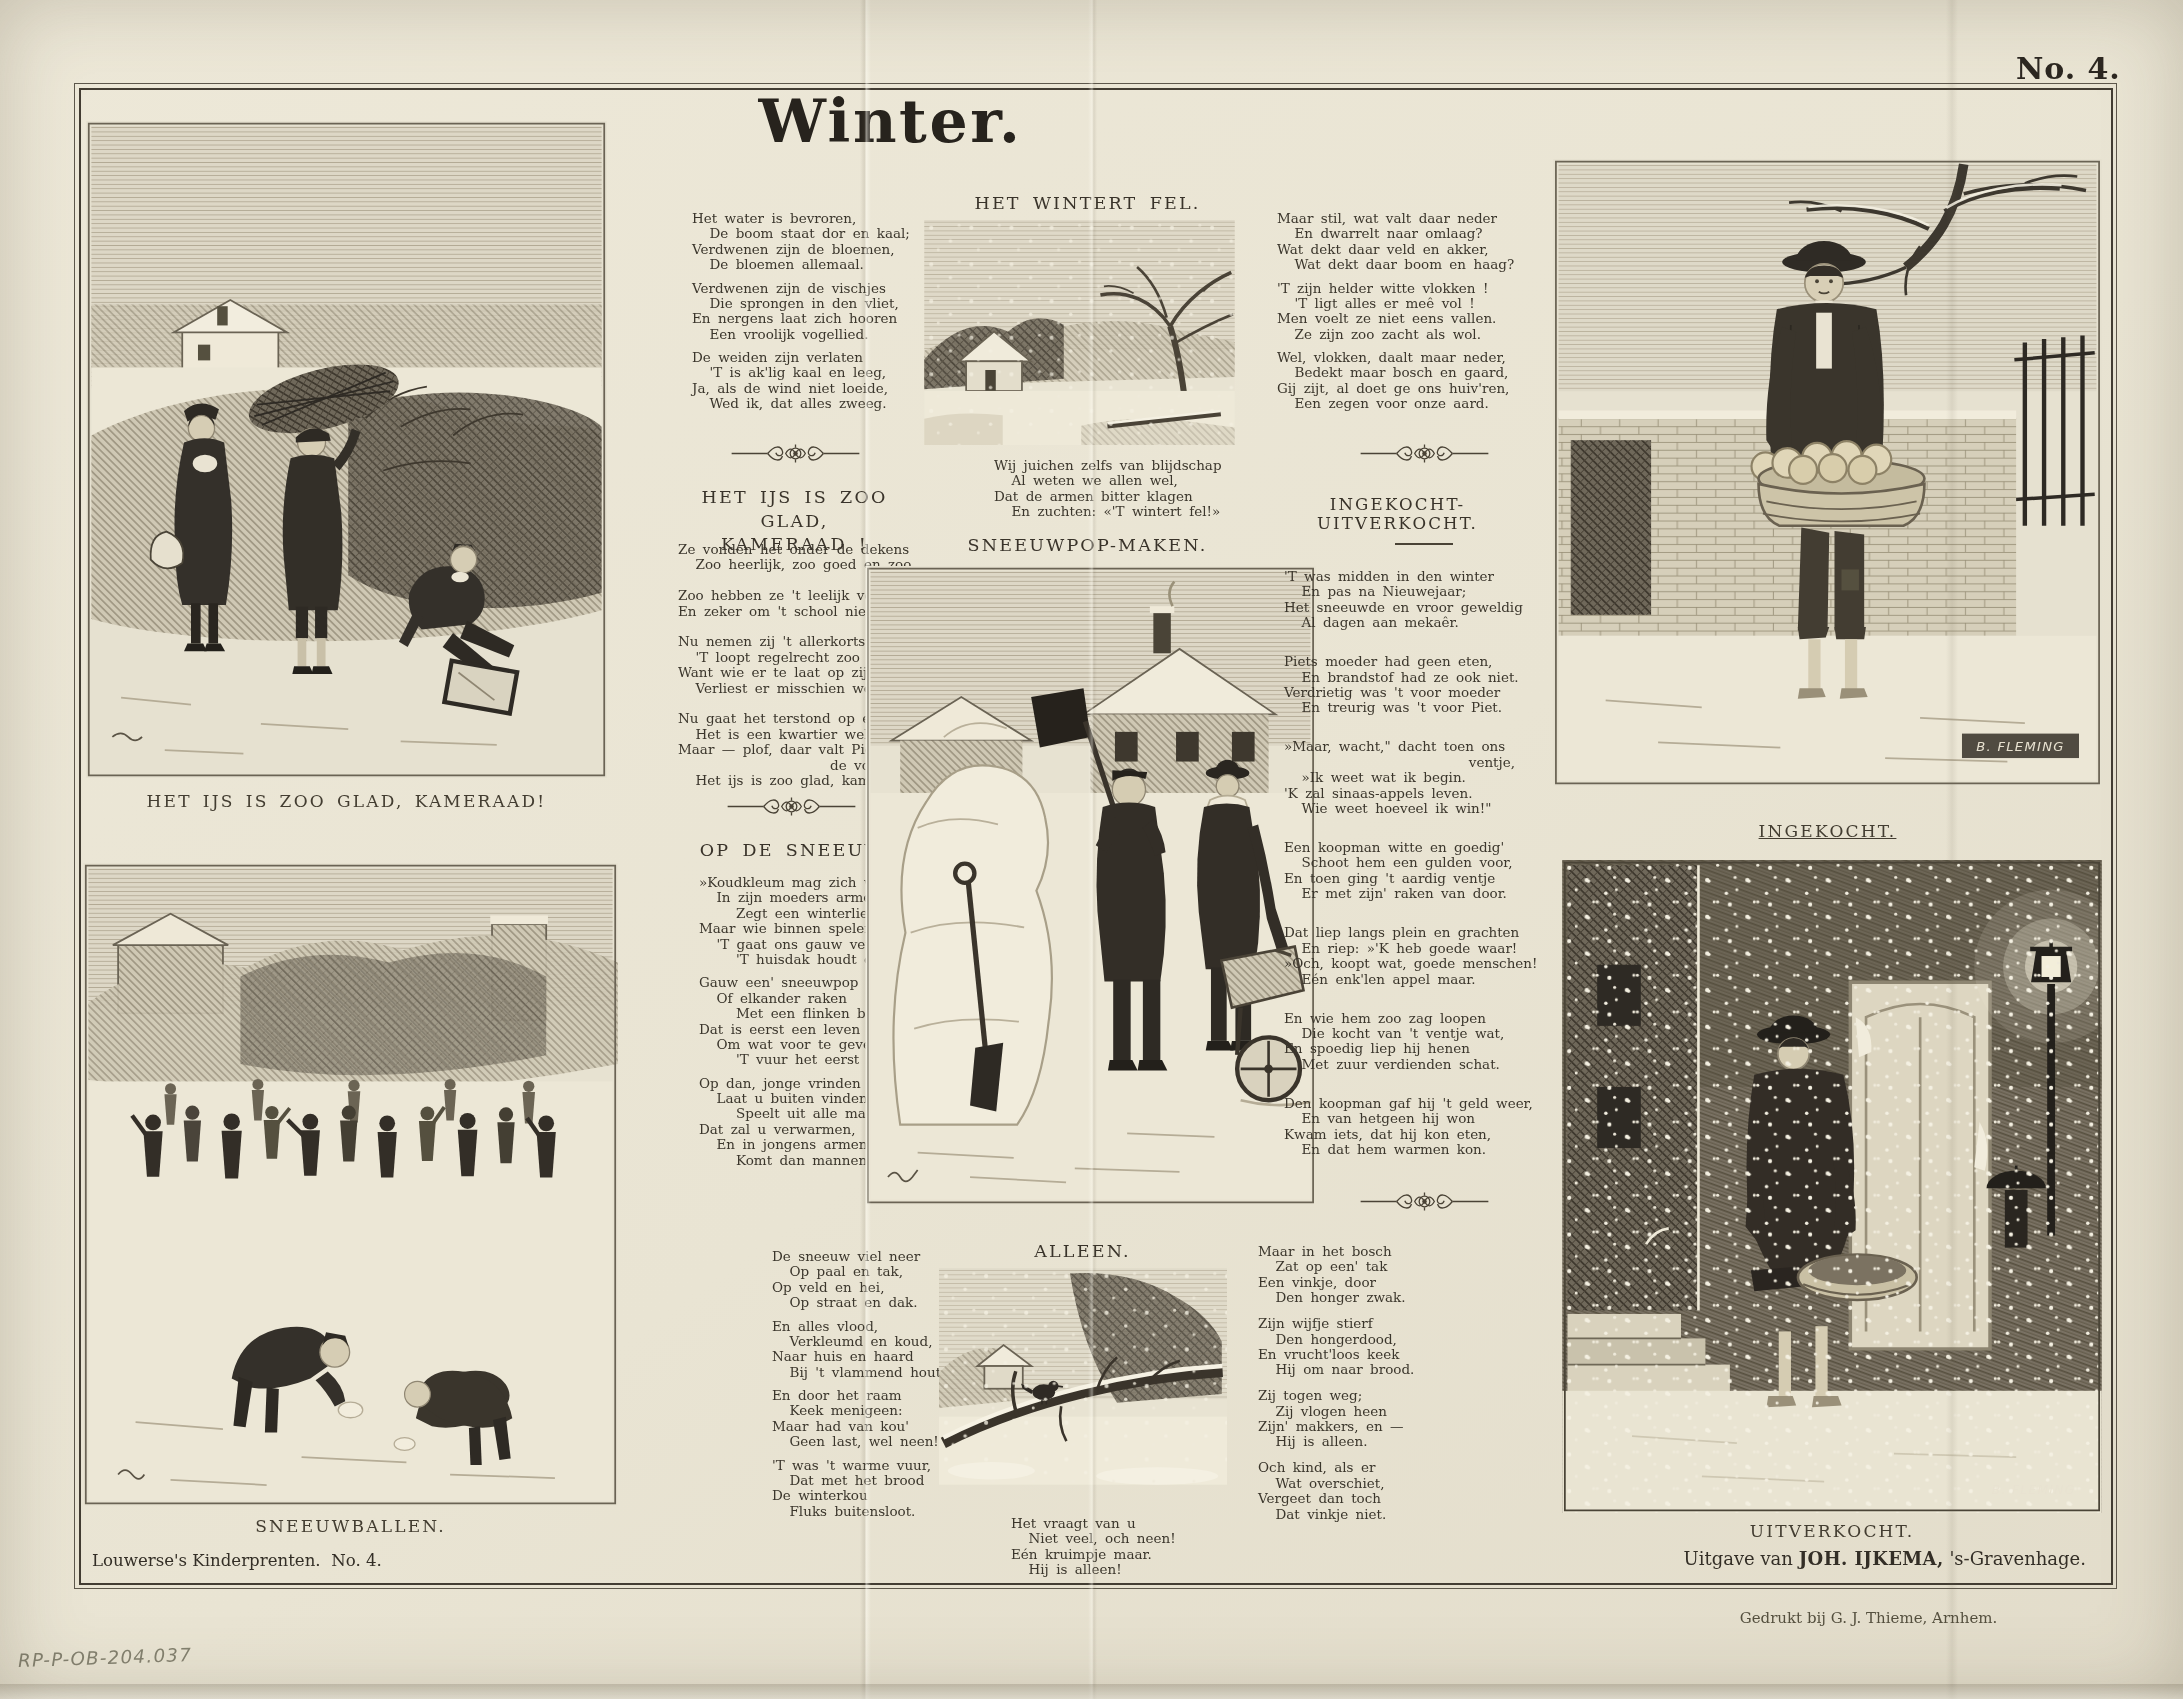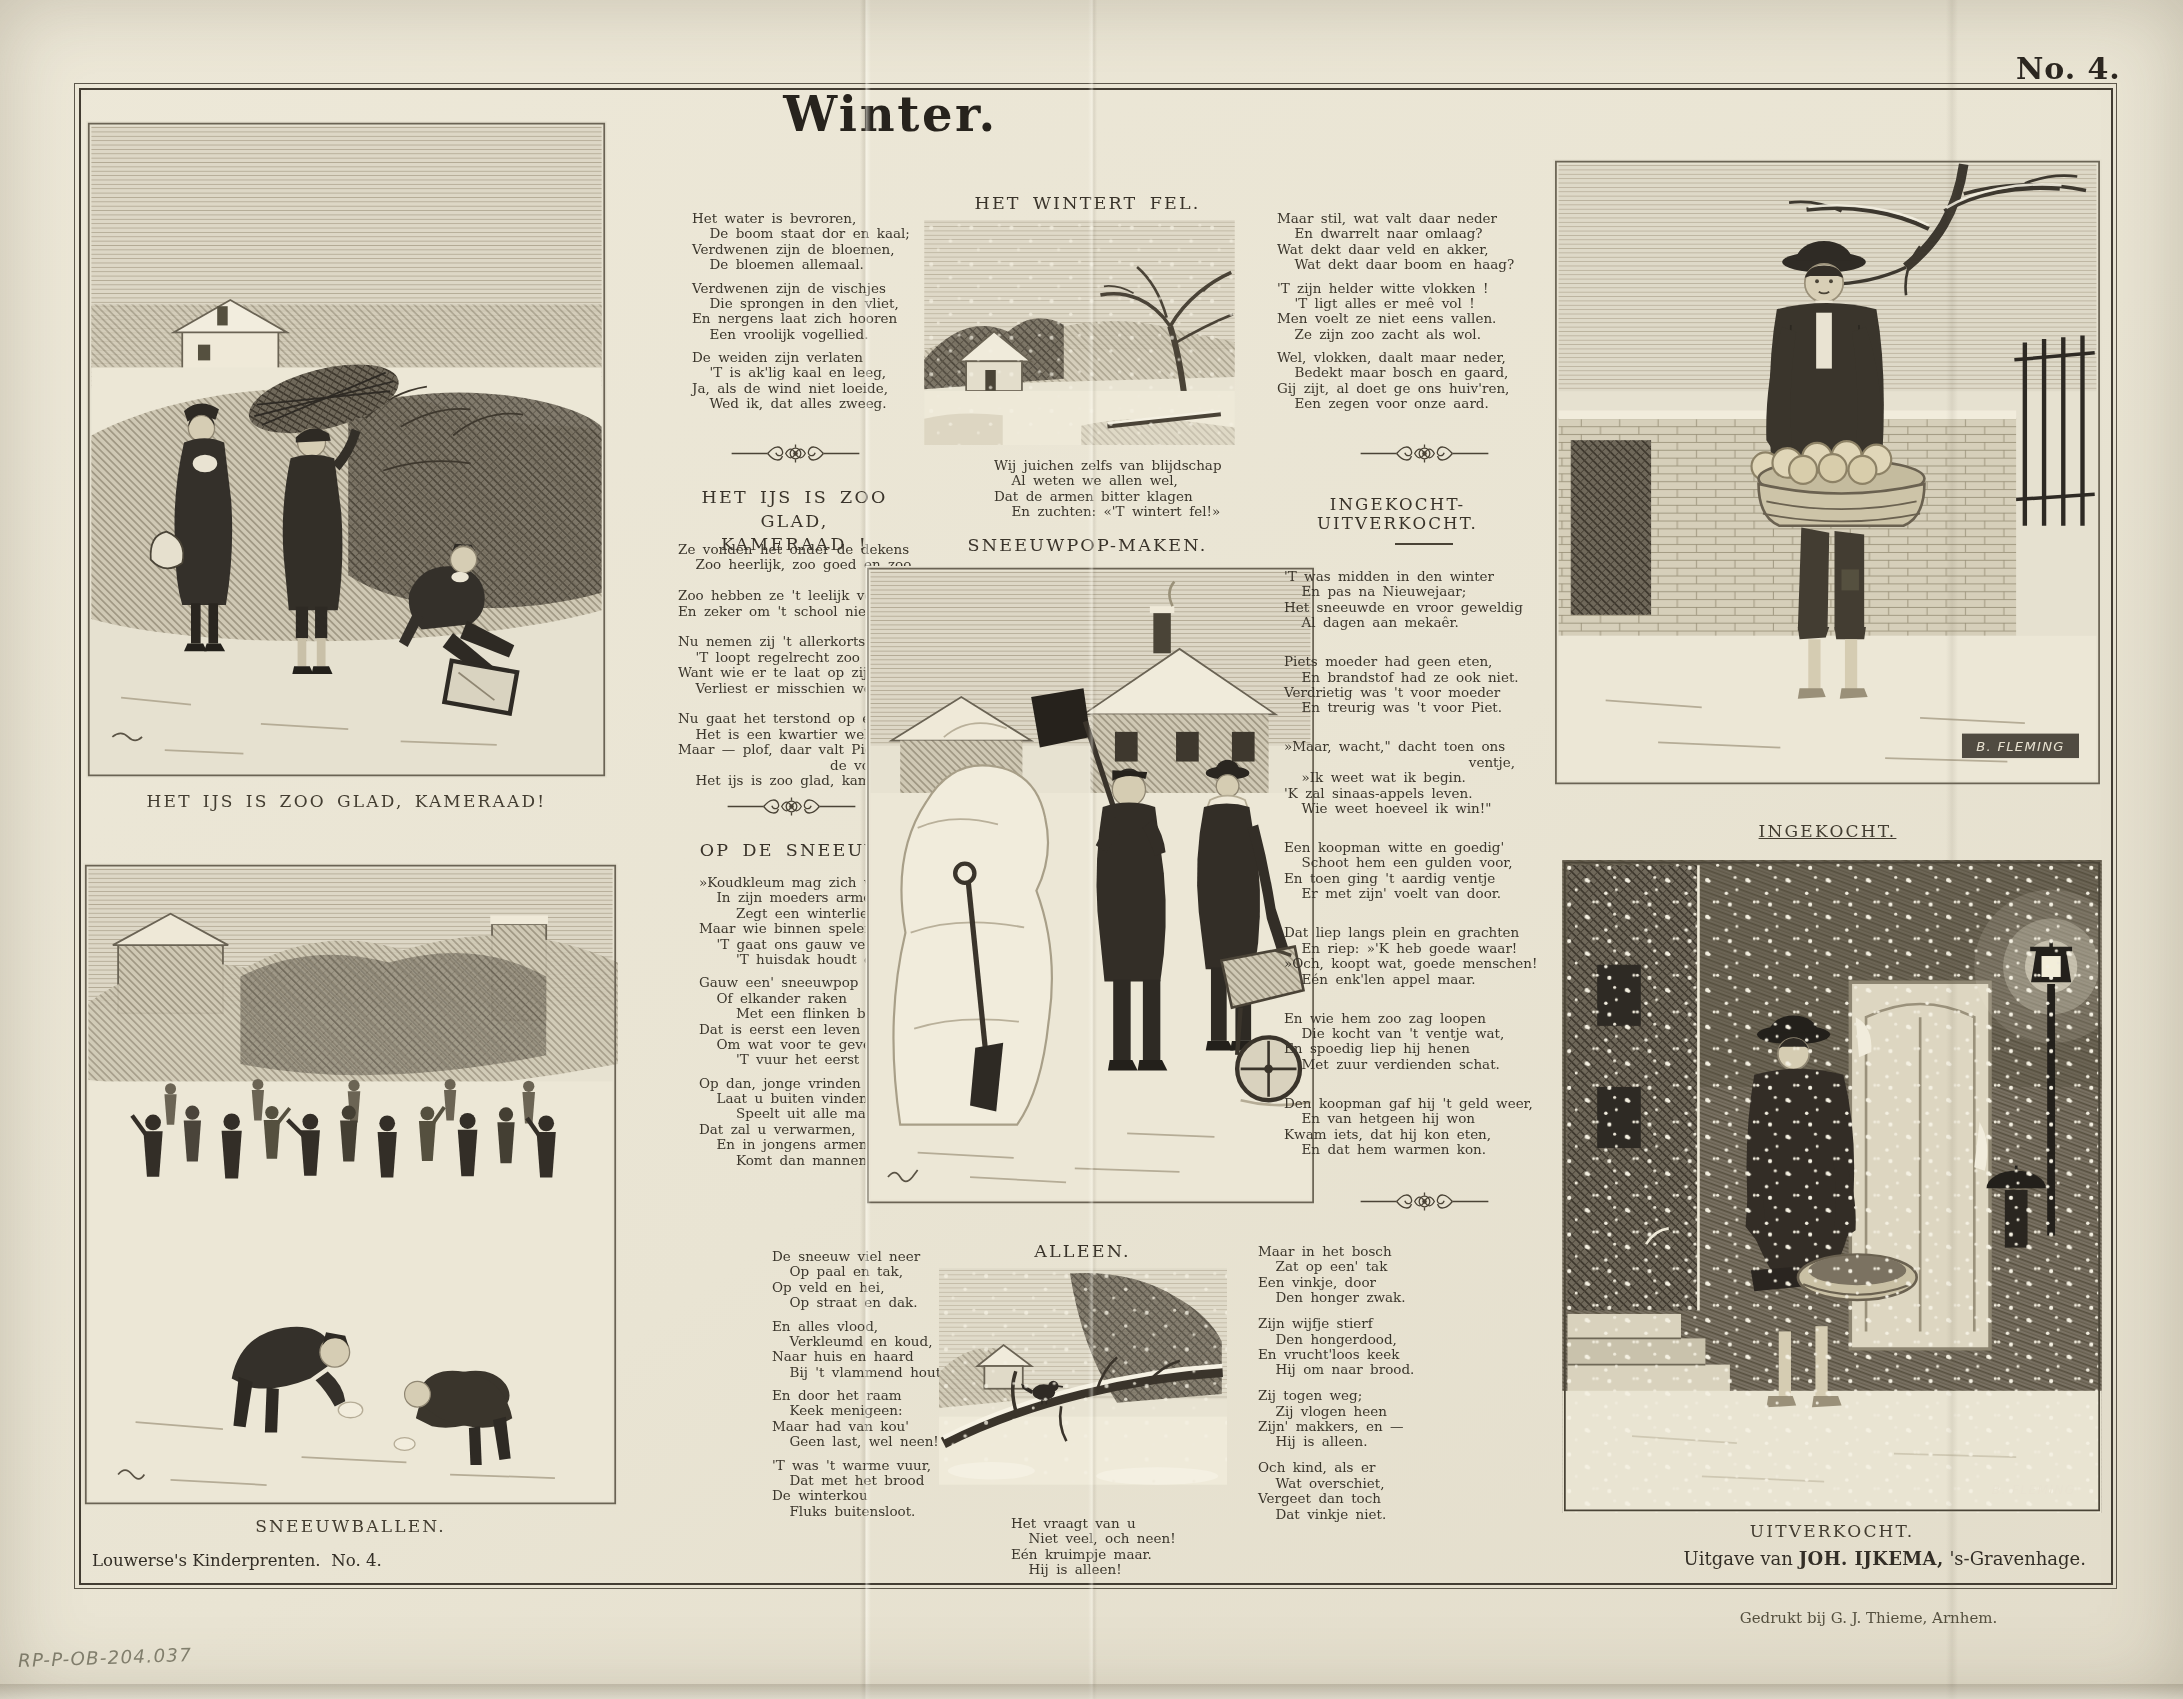--- a/index.html
+++ b/index.html
@@ -2,21 +2,21 @@
 <html style="font-size:14px"><head>
 <meta charset="utf-8">
 <style>
   html,body{margin:0;padding:0;background:#a8a193;}
   .page{position:relative;width:2184px;height:1700px;overflow:hidden;
     background:linear-gradient(145deg,#ede8d8 0%,#e9e4d3 55%,#e2dcca 100%);
     font-family:"DejaVu Serif","Liberation Serif",serif;color:#3b352b;}
   .frame{position:absolute;left:74px;top:83px;width:2041px;height:1504px;border:0.9px solid #5d574b;}
   .frame::before{content:"";position:absolute;inset:3.5px;border:2.6px solid #433d33;}
   .title{position:absolute;left:707px;top:86px;width:367px;text-align:center;
-    font-size:48px;font-weight:bold;letter-spacing:2.6px;color:#27231d;}
+    font-size:60px;font-weight:bold;letter-spacing:2.6px;color:#27231d;}
   .issue{position:absolute;left:2016px;top:51px;width:157px;font-size:30px;font-weight:bold;letter-spacing:0.9px;color:#2c2721;}
   .caption{position:absolute;text-align:center;font-size:17px;letter-spacing:2.2px;word-spacing:3.5px;color:#433d31;}
   .heading{position:absolute;text-align:center;font-size:17.5px;letter-spacing:2.2px;word-spacing:4.4px;color:#39332a;}
   .heading .hline{line-height:23.6px;}
   .poem{position:absolute;font-size:13.5px;line-height:15.4px;word-spacing:3.1px;color:#3b362c;}
   .pl{white-space:nowrap;}
   .i1{margin-left:17.5px;}
   .i2{margin-left:37px;}
   .rt{text-align:right;margin-left:0;}
   .stanza{margin-bottom:7.9px;}
@@ -632,21 +632,21 @@
         <div class="pl">»Maar, wacht," dacht toen ons</div>
         <div class="pl rt">ventje,</div>
         <div class="pl i1">»Ik weet wat ik begin.</div>
         <div class="pl">'K zal sinaas-appels leven.</div>
         <div class="pl i1">Wie weet hoeveel ik win!"</div>
       </div>
       <div class="stanza">
         <div class="pl">Een koopman witte en goedig'</div>
         <div class="pl i1">Schoot hem een gulden voor,</div>
         <div class="pl">En toen ging 't aardig ventje</div>
-        <div class="pl i1">Er met zijn' voelt van door.</div>
+        <div class="pl i1">Er met zijn' raken van door.</div>
       </div>
       <div class="stanza">
         <div class="pl">Dat liep langs plein en grachten</div>
         <div class="pl i1">En riep: »'K heb goede waar!</div>
         <div class="pl">»Och, koopt wat, goede menschen!</div>
         <div class="pl i1">Eén enk'len appel maar.</div>
       </div>
       <div class="stanza">
         <div class="pl">En wie hem zoo zag loopen</div>
         <div class="pl i1">Die kocht van 't ventje wat,</div>

